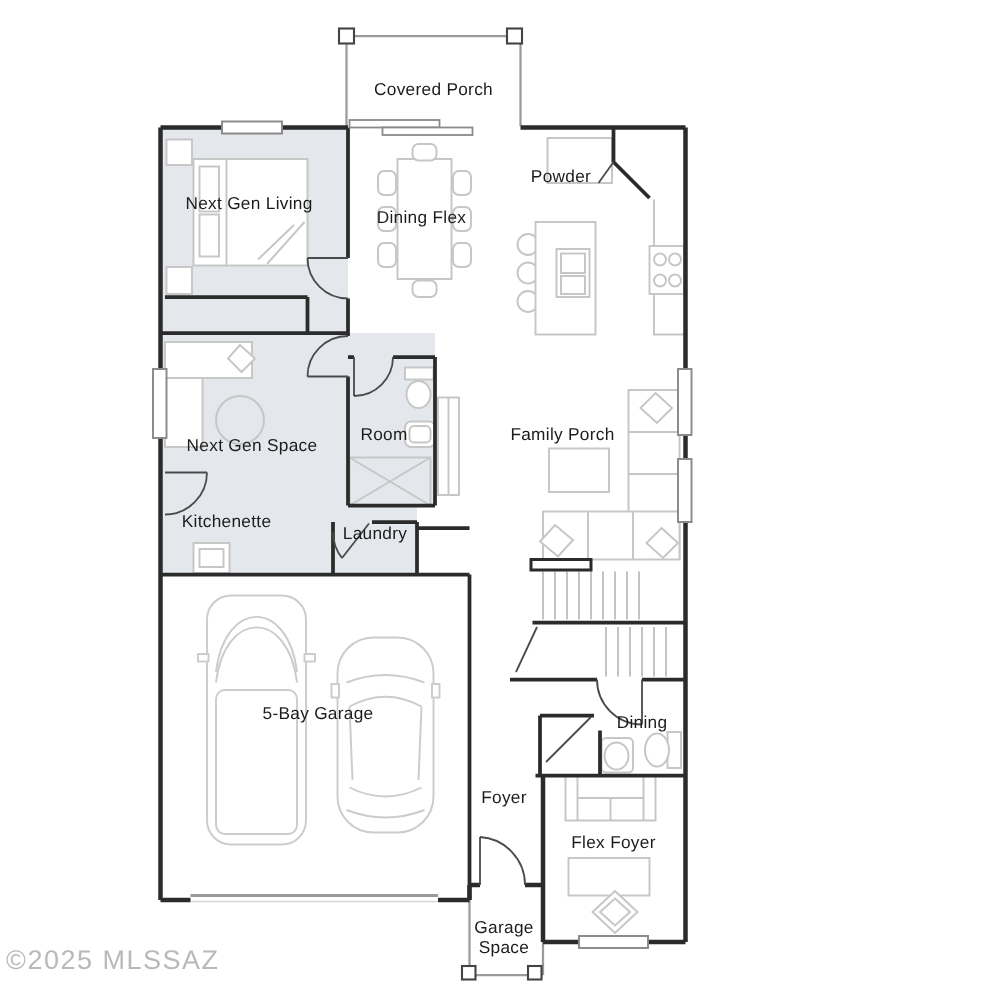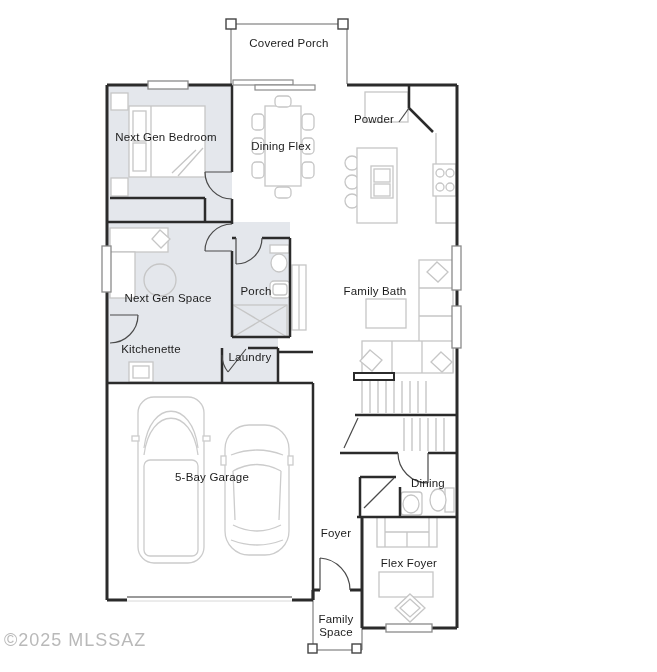--- a/index.html
+++ b/index.html
@@ -208,32 +208,32 @@
     <path d="M428,453 V483 M428,483 A30,30 0 0 1 398,453"></path>
     <path d="M320,590 V558 M320,558 A32,32 0 0 1 350,590"></path>
     <path d="M110,315 H138 M138,315 A28,28 0 0 1 110,343"></path>
     <path d="M246,349 L228,372 M228,372 A28,28 0 0 1 222,355"></path>
     <path d="M358,418 L344,448"></path>
     <path d="M394,478 L364,508"></path>
     <path d="M409,108 L399,122"></path>
   </g>
 </svg>
 
-  <div class="lbl" style="left:289px;top:43px">Covered Porch</div>
-  <div class="lbl" style="left:166px;top:137px">Next Gen Bedroom</div>
+  <div class="lbl" style="left:289px;top:61px">Covered Porch</div>
+  <div class="lbl" style="left:166px;top:137px">Next Gen Living</div>
   <div class="lbl" style="left:281px;top:146px">Dining Flex</div>
   <div class="lbl" style="left:374px;top:119px">Powder</div>
   <div class="lbl" style="left:168px;top:298px">Next Gen Space</div>
-  <div class="lbl" style="left:256px;top:291px">Porch</div>
-  <div class="lbl" style="left:375px;top:291px">Family Bath</div>
+  <div class="lbl" style="left:256px;top:291px">Room</div>
+  <div class="lbl" style="left:375px;top:291px">Family Porch</div>
   <div class="lbl" style="left:151px;top:349px">Kitchenette</div>
   <div class="lbl" style="left:250px;top:357px">Laundry</div>
   <div class="lbl" style="left:212px;top:477px">5-Bay Garage</div>
   <div class="lbl" style="left:336px;top:533px">Foyer</div>
   <div class="lbl" style="left:428px;top:483px">Dining</div>
   <div class="lbl" style="left:409px;top:563px">Flex Foyer</div>
   <div class="lbl" style="left:336px;top:626px">
-    <div>Family</div>
+    <div>Garage</div>
     <div>Space</div>
   </div>
 
   <div class="watermark">©2025 MLSSAZ</div>
 </div>
 
 </body></html>

